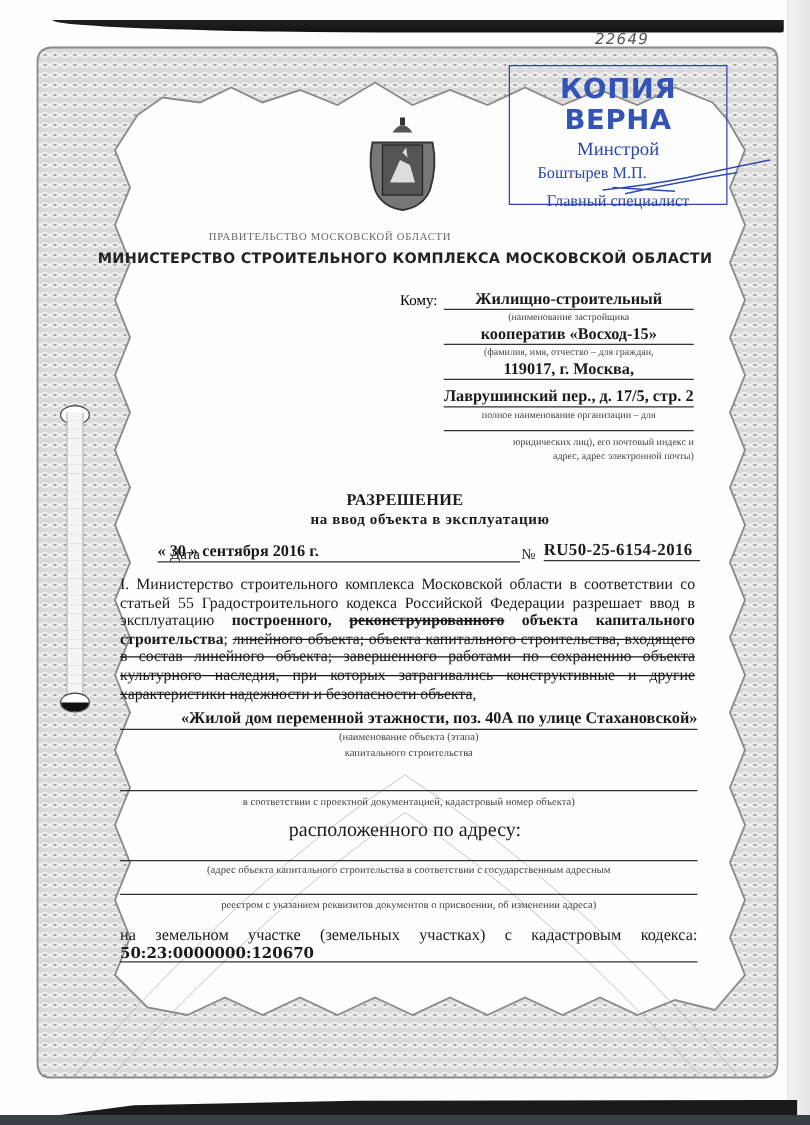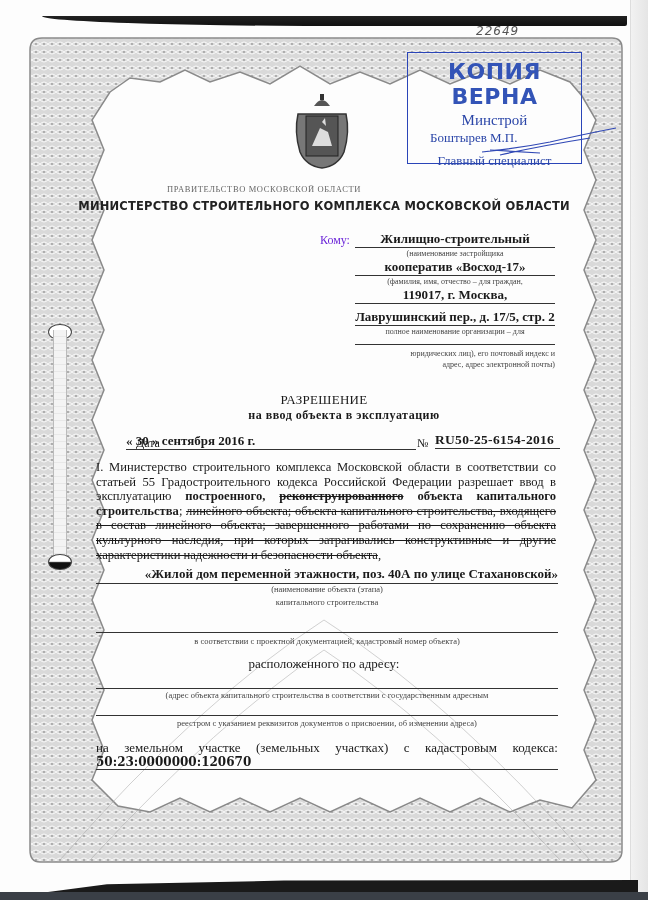--- a/index.html
+++ b/index.html
@@ -19,40 +19,40 @@
   .stamp .big { font-family:"DejaVu Sans", sans-serif; font-weight:bold; font-size:22px; letter-spacing:0.5px; margin-top:6px; color:#3354b7; }
   .stamp .line { font-size:15px; line-height:18px; }
   .stamp .small { font-size:13px; line-height:17px; }
   .stamp .l1 { margin-top:2px; }
   .stamp .l3 { margin-top:6px; }
 
   .arms { position:absolute; left:292px; top:92px; width:60px; height:78px; }
   .gov { position:absolute; left:0; width:528px; top:184px; text-align:center; font-size:8.5px; letter-spacing:0.6px; color:#666; }
   .ministry { position:absolute; left:0; width:648px; top:199px; text-align:center; font-family:"DejaVu Sans", sans-serif; font-weight:bold; font-size:11.5px; letter-spacing:0.2px; color:#222; }
 
-  .kom-label { position:absolute; left:320px; top:233px; font-size:12px; color:#6d28d9; }
+  .kom-label { position:absolute; left:320px; top:233px; font-size:12px; color:#000000; }
   .rcp { position:absolute; left:355px; width:200px; text-align:center; }
   .rcp.val { font-weight:bold; font-size:13px; border-bottom:1px solid #333; }
   .rcp.hint { font-size:8px; color:#444; }
 
-  .title { position:absolute; left:0; width:648px; top:392px; text-align:center; font-weight:normal; font-size:13px; letter-spacing:0.3px; }
+  .title { position:absolute; left:0; width:648px; top:392px; text-align:center; font-weight:bold; font-size:13px; letter-spacing:0.3px; }
   .subtitle { position:absolute; left:0; width:648px; top:408px; text-align:center; font-weight:bold; font-size:12px; letter-spacing:0.5px;padding-left:20px; }
   .date-label { position:absolute; left:96px; top:436px; font-size:12px;margin-left:40px; }
   .date-val { position:absolute; left:126px; top:433px; width:290px; border-bottom:1px solid #333; font-weight:bold; font-size:13px; }
   .num-label { position:absolute; left:417px; top:436px; font-size:12px; }
   .num-val { position:absolute; left:435px; top:432px; width:125px; border-bottom:1px solid #333; font-weight:bold; font-size:13.5px; letter-spacing:0.3px; }
 
   .body-text { position:absolute; left:96px; top:460px; width:460px; font-size:12.6px; line-height:14.6px; text-align:justify; }
   .body-text .b { font-weight:bold; }
   .body-text .s { text-decoration:line-through; }
 
   .obj-name { position:absolute; left:96px; top:566px; width:462px; text-align:right; font-weight:bold; font-size:13px; border-bottom:1px solid #333; padding-bottom:1px; }
   .hint-c { position:absolute; left:96px; width:462px; text-align:center; font-size:8.5px; color:#444; }
   .rule { position:absolute; left:96px; width:462px; height:0; border-top:1px solid #333; }
-  .loc { position:absolute; left:0; width:648px; top:656px; text-align:center; font-size:13px; }
+  .loc { position:absolute; left:0; width:648px; top:656px; text-align:center; font-size:16px; }
   .land { position:absolute; left:96px; top:740px; width:462px; font-weight:bold; font-size:13px; display:flex; justify-content:space-between; }
   .land span { font-weight:normal; }
   .cad { position:absolute; left:96px; top:755px; width:462px; font-weight:bold; font-size:13px; border-bottom:1px solid #333; font-family:"DejaVu Serif", serif; font-size:12px; }
 </style>
 </head>
 <body>
 
 <div class="scan-bg"></div>
 <div class="top-shadow"></div>
 <div class="right-edge"></div>
@@ -99,21 +99,21 @@
   <rect x="14" y="24" width="32" height="40" fill="#555" stroke="#222"></rect>
   <path d="M20 54 L28 36 L36 40 L40 54 Z M30 30 L33 26 L34 34 Z" fill="#ddd"></path>
 </svg>
 
 <div class="gov">ПРАВИТЕЛЬСТВО МОСКОВСКОЙ ОБЛАСТИ</div>
 <div class="ministry">МИНИСТЕРСТВО СТРОИТЕЛЬНОГО КОМПЛЕКСА МОСКОВСКОЙ ОБЛАСТИ</div>
 
 <div class="kom-label">Кому:</div>
 <div class="rcp val" style="top:231px;">Жилищно-строительный</div>
 <div class="rcp hint" style="top:249px;">(наименование застройщика</div>
-<div class="rcp val" style="top:259px;">кооператив «Восход-17»</div>
+<div class="rcp val" style="top:259px;">кооператив «Восход-15»</div>
 <div class="rcp hint" style="top:277px;">(фамилия, имя, отчество – для граждан,</div>
 <div class="rcp val" style="top:287px;">119017, г. Москва,</div>
 <div class="rcp val" style="top:309px;">Лаврушинский пер., д. 17/5, стр. 2</div>
 <div class="rcp hint" style="top:327px;">полное наименование организации – для</div>
 <div class="rcp" style="top:344px;border-bottom:1px solid #333;height:0;"></div>
 <div class="rcp hint" style="top:349px;text-align:right;">юридических лиц), его почтовый индекс и</div>
 <div class="rcp hint" style="top:360px;text-align:right;">адрес, адрес электронной почты)</div>
 
 <div class="title">РАЗРЕШЕНИЕ</div>
 <div class="subtitle">на ввод объекта в эксплуатацию</div>

